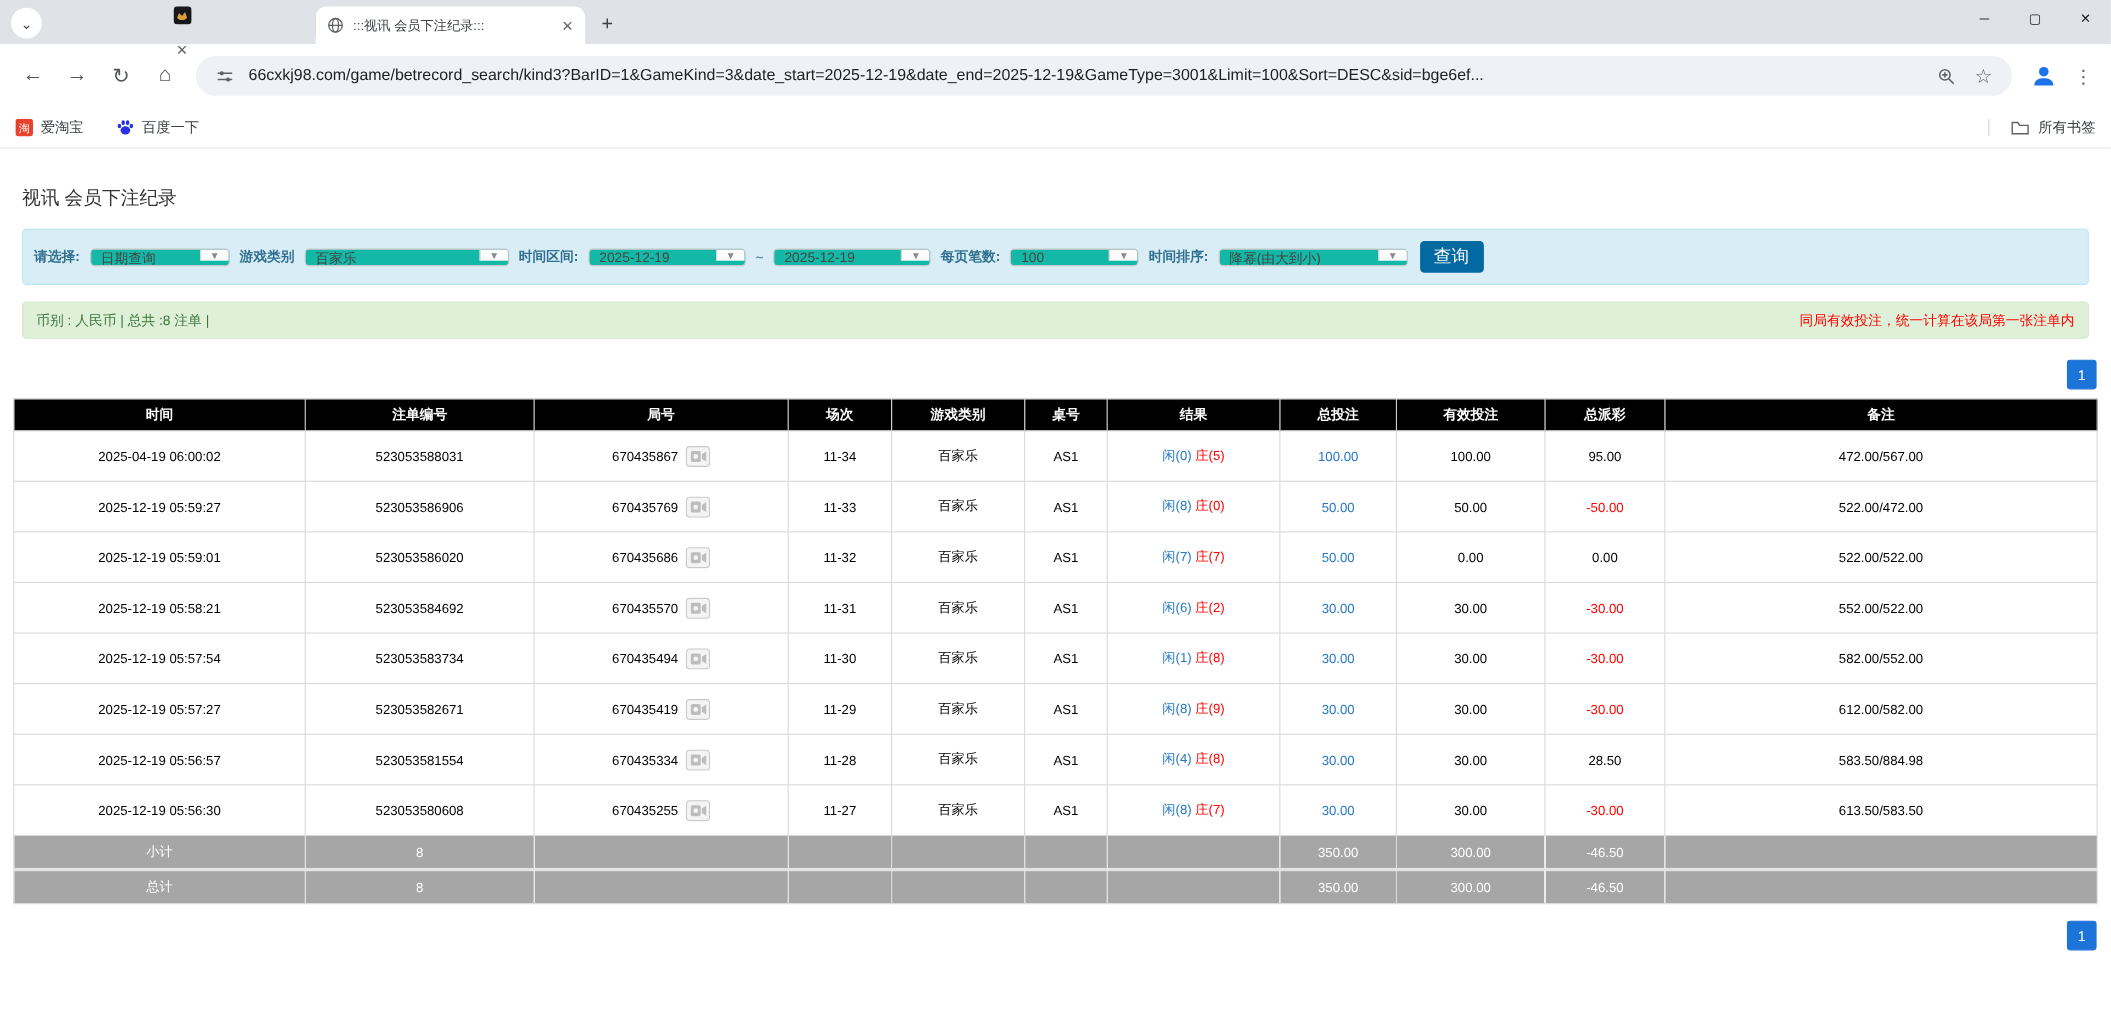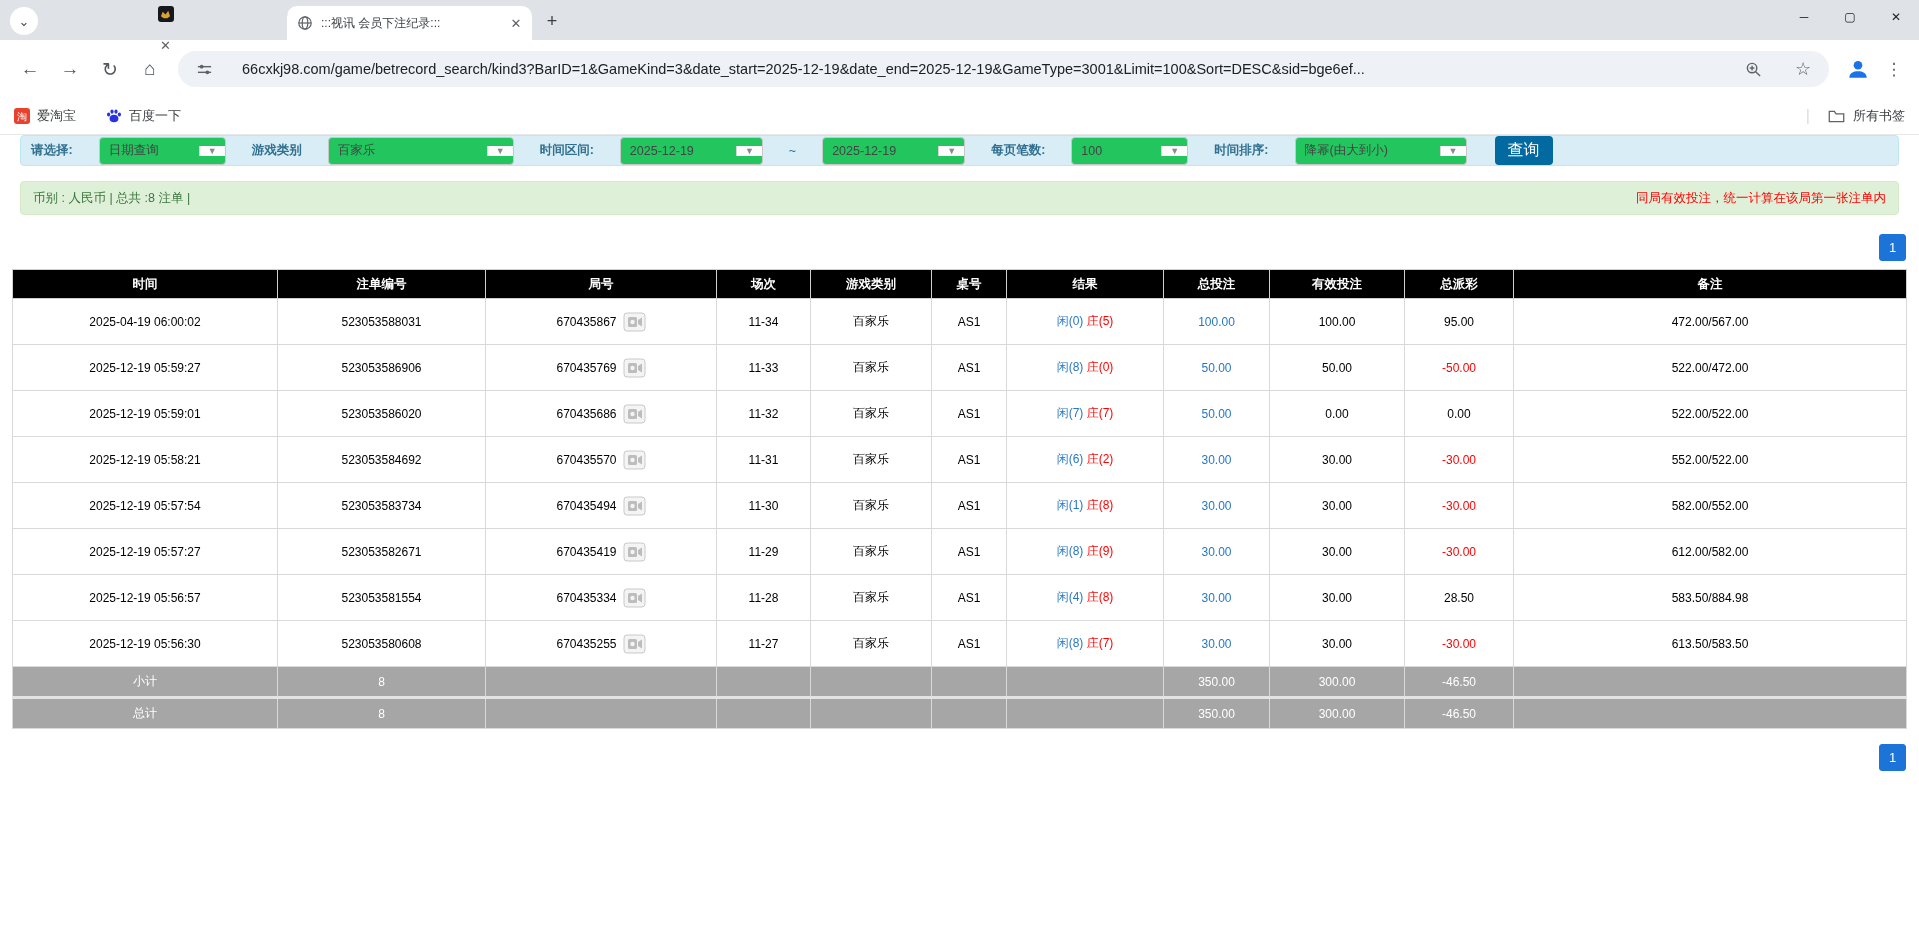--- a/index.html
+++ b/index.html
@@ -27,42 +27,42 @@
   .newtab-btn { width:28px; height:28px; margin:0 0 5px 6px; display:flex; align-items:center; justify-content:center;
      color:#3c4043; font-size:18px; border-radius:14px; }
   .win-controls { position:absolute; right:0; top:0; height:34px; display:flex; }
   .win-btn { width:46px; height:34px; display:flex; align-items:center; justify-content:center; font-size:12px; color:#202124; }
 
   
   .toolbar { height:58px; background:#fff; display:flex; align-items:center; padding:0 10px; }
   .nav-icon { width:36px; height:36px; display:flex; align-items:center; justify-content:center;
      font-size:19px; color:#53575c; border-radius:18px; margin:0 2px; }
   .omnibox { flex:1; height:36px; background:#eef1f5; border-radius:18px; display:flex; align-items:center;
-     padding:0 14px; margin:0 8px; min-width:0; gap:26px; }
+     padding:0 14px; margin:0 8px; min-width:0; gap:10px; }
   .url-text { flex:1; font-size:14.5px; color:#202124; white-space:nowrap; overflow:hidden; }
   .omni-icon { flex:0 0 auto; display:flex; align-items:center; justify-content:center; width:24px; height:24px; color:#5f6368; }
   .star-glyph { font-size:18px; color:#5f6368; }
   .profile-btn { width:34px; height:34px; border-radius:17px; display:flex; align-items:center; justify-content:center; margin:0 4px; }
   .menu-btn { width:30px; height:34px; display:flex; align-items:center; justify-content:center; font-size:17px; color:#5f6368; }
 
   
   .bookmarks { height:37px; background:#fff; border-bottom:1px solid #e8e8e8; display:flex; align-items:center;
      padding:0 14px; font-size:13px; color:#3c4043; }
   .bm-item { display:flex; align-items:center; gap:7px; margin-right:30px; cursor:pointer; }
   .bm-right { margin-left:auto; display:flex; align-items:center; gap:8px; }
   .bm-divider { color:#dadce0; font-size:16px; margin-right:10px; }
 
   
   .content { padding:0 12px; }
   .page-title { font-size:17px; font-weight:500; color:#333; margin:33px 8px 17px 8px; }
 
   .filter-bar { margin:0 8px; background:#d9edf7; border:1px solid #bce8f1; border-radius:4px;
-     padding:0 10px; display:flex; align-items:center; gap:26px; font-size:12.5px; color:#31708f; }
+     padding:10px 10px; display:flex; align-items:center; gap:9px; font-size:12.5px; color:#31708f; }
   .flabel { font-weight:bold; color:#31708f; white-space:nowrap; }
-  .select { display:flex; align-items:center; height:28px; background:#22c55e; border:1px solid #c8c8c8;
+  .select { display:flex; align-items:flex-start; height:16px; background:#14b8a6; border:1px solid #c8c8c8;
      border-radius:4px; overflow:hidden; cursor:pointer; }
   .select .val { padding:0 9px; font-size:12.5px; color:#444; display:flex; align-items:center; flex:1; white-space:nowrap; }
   .select .caret { width:26px; border-left:1px solid #d5d5d5; display:flex; align-items:center; justify-content:center;
      color:#8a8a8a; font-size:9px; background:#fcfcfc; }
   .w1 { width:127px; } .w2 { width:186px; } .w3 { width:143px; } .w4 { width:143px; } .w5 { width:117px; } .w6 { width:172px; }
   .tilde { color:#31708f; }
   .btn-search { background:#0369a1; color:#fff; border:none; border-radius:4px; height:29px; padding:0 13px;
      font-size:16px; font-family:inherit; cursor:pointer; margin-left:2px; }
 
   .summary-bar { margin:15px 8px 0 8px; background:#dff0d8; border:1px solid #d6e9c6; border-radius:4px;
@@ -184,20 +184,21 @@
     <span class="bm-divider">|</span>
     <svg width="17" height="15" viewBox="0 0 20 17" fill="none" stroke="#5f6368" stroke-width="1.5">
       <path d="M1.5 4 V14.5 H18.5 V5.5 H9.5 L7.5 2.5 H1.5 Z"></path>
     </svg>
     <span>所有书签</span>
   </div>
 </div>
 
 <div class="content">
 
+  <div class="page-title">视讯 会员下注纪录</div>
 
   <div class="filter-bar">
     <span class="flabel">请选择:</span>
     <div class="select w1">
       <span class="val">日期查询</span>
       <span class="caret">▼</span>
     </div>
 
     <span class="flabel">游戏类别</span>
     <div class="select w2">

